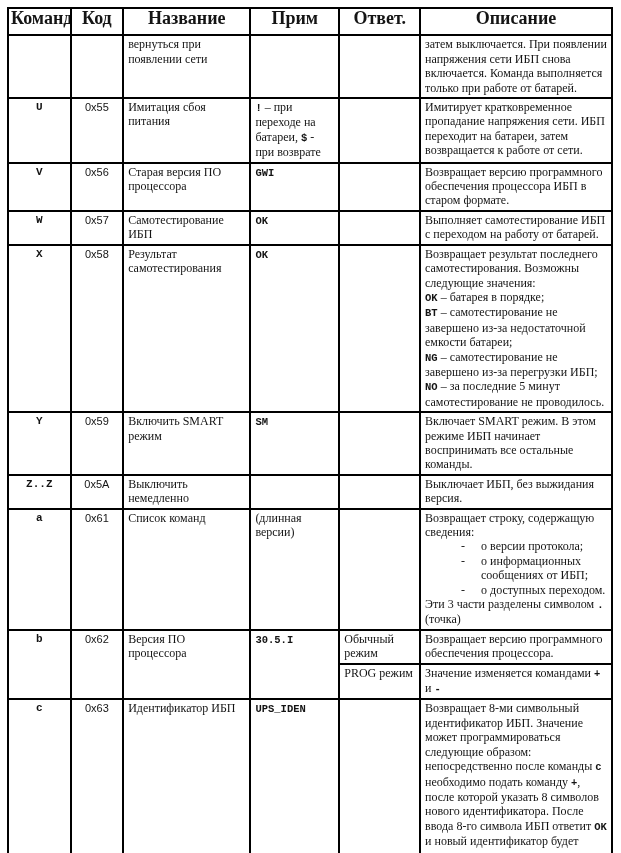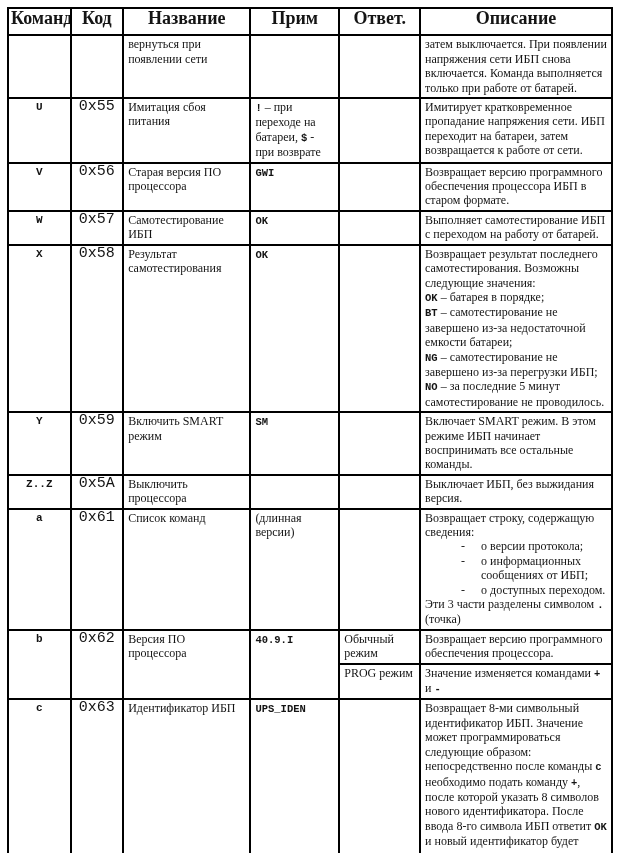--- a/index.html
+++ b/index.html
@@ -35,22 +35,22 @@
     padding: 2px 2px 9px 2px;
   }
   td.cell-command {
     text-align: center;
     font-family: "Liberation Mono", monospace;
     font-weight: bold;
     font-size: 11px;
   }
   td.cell-code {
     text-align: center;
-    font-family: Liberation Mono, monospace;
-    font-size: 15px;
+    font-family: Liberation Sans, sans-serif;
+    font-size: 11px;
   }
   span.code {
     font-family: "Liberation Mono", monospace;
     font-weight: bold;
     font-size: 10.5px;
   }
   .li {
     position: relative;
     padding-left: 56px;
   }
@@ -129,38 +129,38 @@
           <td class="cell-command">Y</td>
           <td class="cell-code">0x59</td>
           <td class="cell-name">Включить SMART режим</td>
           <td class="cell-response"><span class="code">SM</span></td>
           <td class="cell-note"></td>
           <td class="cell-description"><span>Включает SMART режим. В этом режиме ИБП начинает воспринимать все остальные команды.</span></td>
         </tr>
         <tr>
           <td class="cell-command">Z..Z</td>
           <td class="cell-code">0x5A</td>
-          <td class="cell-name">Выключить процессора</td>
+          <td class="cell-name">Выключить немедленно</td>
           <td class="cell-response"></td>
           <td class="cell-note"></td>
           <td class="cell-description"><span>Выключает ИБП, без выжидания версия.</span></td>
         </tr>
         <tr>
           <td class="cell-command">a</td>
           <td class="cell-code">0x61</td>
           <td class="cell-name">Список команд</td>
           <td class="cell-response"><span>(длинная версии)</span></td>
           <td class="cell-note"></td>
           <td class="cell-description"><span>Возвращает строку, содержащую сведения:</span><div class="li">о версии протокола;</div><div class="li">о информационных сообщениях от ИБП;</div><div class="li">о доступных переходом.</div><span>Эти 3 части разделены символом </span><span class="code">.</span><br><span>(точка)</span></td>
         </tr>
         <tr>
           <td class="cell-command" rowspan="2">b</td>
           <td class="cell-code" rowspan="2">0x62</td>
           <td class="cell-name" rowspan="2">Версия ПО процессора</td>
-          <td class="cell-response" rowspan="2"><span class="code">40.9.I</span></td>
+          <td class="cell-response" rowspan="2"><span class="code">30.5.I</span></td>
           <td class="cell-note">Обычный режим</td>
           <td class="cell-description"><span>Возвращает версию программного обеспечения процессора.</span></td>
         </tr>
         <tr>
           <td class="cell-note">PROG режим</td>
           <td class="cell-description"><span>Значение изменяется командами </span><span class="code">+</span><br><span>и </span><span class="code">-</span></td>
         </tr>
         <tr>
           <td class="cell-command">c</td>
           <td class="cell-code">0x63</td>

